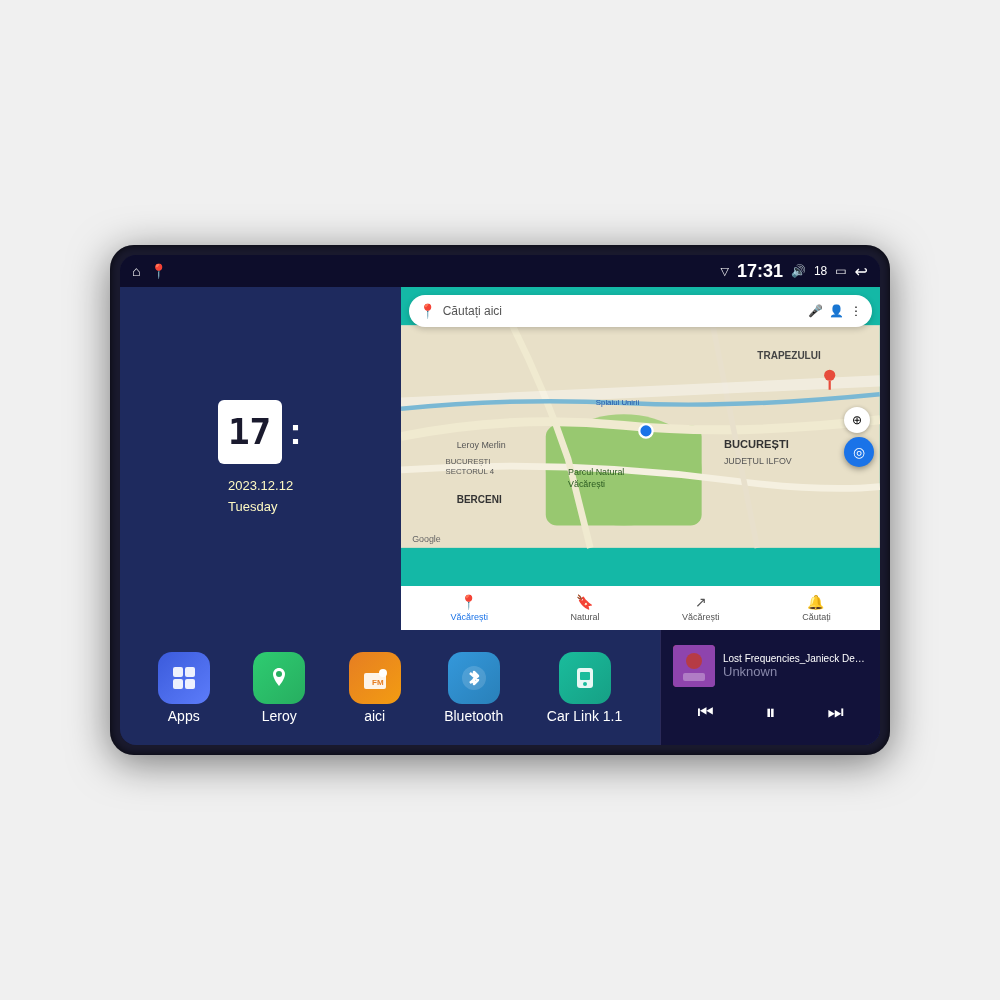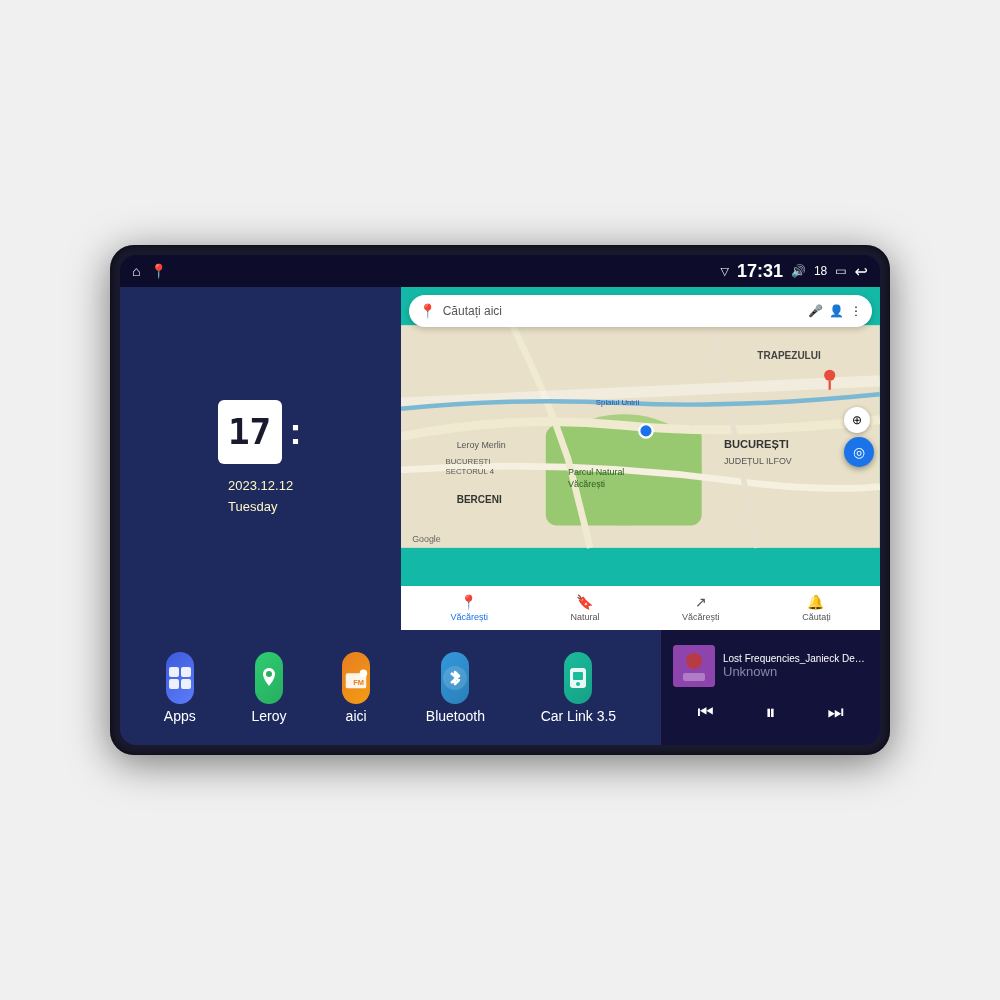--- a/index.html
+++ b/index.html
@@ -249,21 +249,21 @@
 
     .app-icon-wrapper {
       display: flex;
       flex-direction: column;
       align-items: center;
       gap: 4px;
       cursor: pointer;
     }
 
     .app-icon {
-      width: 28px;
+      width: 52px;
       height: 52px;
       border-radius: 14px;
       display: flex;
       align-items: center;
       justify-content: center;
       font-size: 22px;
     }
 
     .app-label {
       color: white;
@@ -510,21 +510,21 @@
           </div>
 
           <div class="app-icon-wrapper">
             <div class="app-icon app-carlink">
               <svg width="28" height="28" viewBox="0 0 28 28" fill="none" xmlns="http://www.w3.org/2000/svg">
                 <rect x="6" y="4" width="16" height="20" rx="3" fill="white" opacity="0.9"></rect>
                 <rect x="9" y="8" width="10" height="8" rx="1" fill="#1abc9c"></rect>
                 <circle cx="14" cy="20" r="2" fill="#1abc9c"></circle>
               </svg>
             </div>
-            <span class="app-label">Car Link 3.5</span>
+            <span class="app-label">Car Link 1.1</span>
           </div>
 
         </div>
 
         <div class="music-panel">
           <div class="music-info">
             <div class="music-thumbnail">
               <svg width="42" height="42" viewBox="0 0 42 42">
                 <rect width="42" height="42" fill="#8e44ad"></rect>
                 <circle cx="21" cy="16" r="8" fill="#c0392b" opacity="0.8"></circle>

